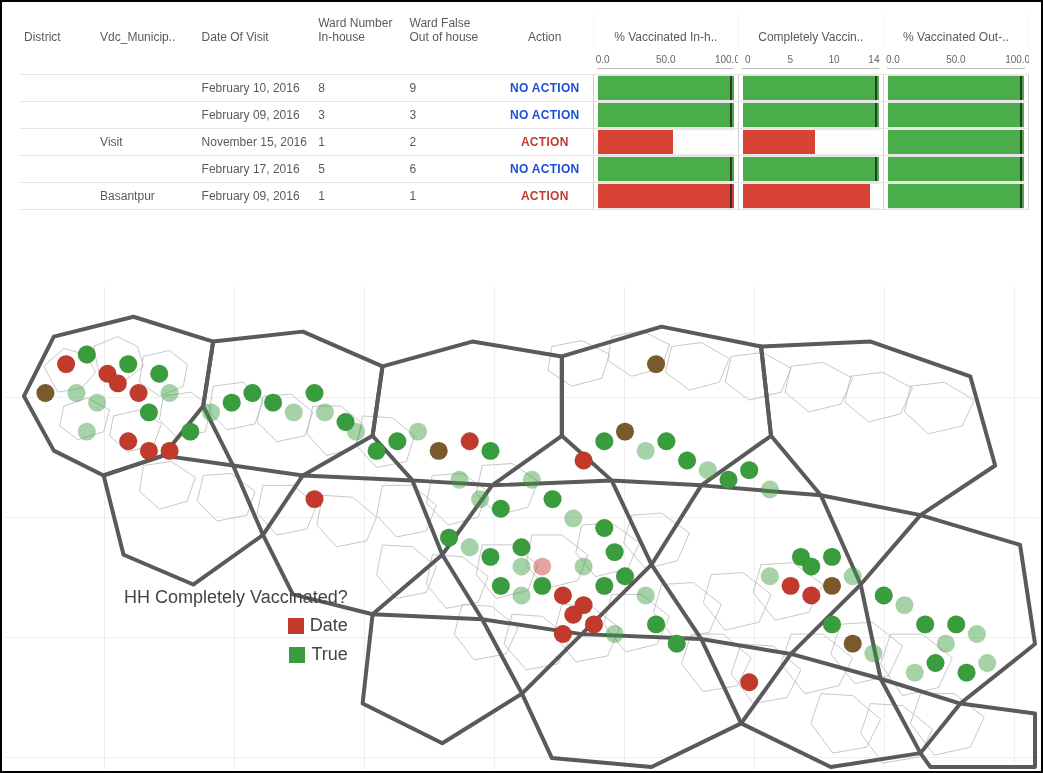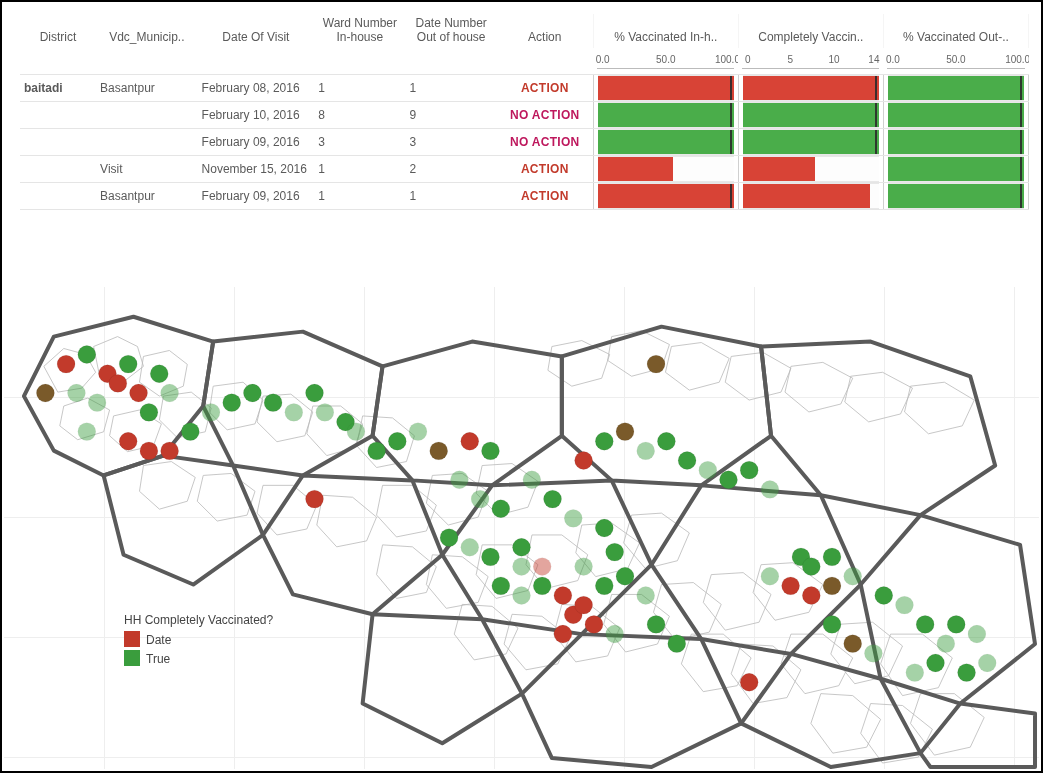--- a/index.html
+++ b/index.html
@@ -24,26 +24,27 @@
     width: 100%;
   }
   table.main {
     border-collapse: collapse;
     width: 100%;
     table-layout: fixed;
   }
   table.main th {
     font-weight: normal;
     color: #5a5a5a;
-    text-align: center;
+    text-align: left;
     vertical-align: bottom;
     padding: 2px 4px 4px 4px;
     font-size: 12px;
   }
   table.main th.chart-head {
+    text-align: center;
     border-left: 1px solid rgba(0,0,0,0.04);
     border-right: 1px solid rgba(0,0,0,0.04);
   }
   .axis-row td {
     padding: 0;
     font-size: 10px;
     color: #666;
   }
   .axis-ticks {
     position: relative;
@@ -67,21 +68,21 @@
   }
   table.main td.text-cell {
     color: #5a5a5a;
   }
   table.main td.action-cell {
     text-align: center;
     font-weight: 600;
     letter-spacing: 0.3px;
   }
   .action-yes { color: #c23a2b; }
-  .action-no  { color: #be185d; }
+  .action-no  { color: #1d4ed8; }
   td.bar-cell {
     padding: 1px 0 1px 0;
     border-left: 1px solid #d0d0d0;
     border-right: 1px solid #d0d0d0;
     border-bottom: 0;
   }
   .bar-wrap {
     position: relative;
     width: 100%;
     height: 24px;
@@ -143,23 +144,24 @@
   }
   .dot-true  { fill: #3a9d3d; }
   .dot-false { fill: #c23a2b; }
   .dot-mix   { fill: #7a5a2a; }
   .dot-faded { opacity: 0.45; }
 
   .legend {
     position: absolute;
     left: 120px;
     bottom: 100px;
-    font-size: 12px;
+    font-size: 18px;
     color: #444;
     line-height: 1.6;
+    text-align: right;
   }
   .legend .swatch {
     display: inline-block;
     width: 16px; height: 16px;
     margin-right: 6px;
     vertical-align: -3px;
   }
   .sw-false { background: #c23a2b; }
   .sw-true  { background: #3a9d3d; }
 
@@ -188,21 +190,21 @@
         <col class="c-bar">
           <col class="c-bar">
           <col class="c-bar">
       </colgroup>
       <thead>
         <tr>
           <th>District</th>
           <th>Vdc_Municip..</th>
           <th>Date Of Visit</th>
           <th>Ward Number In-house</th>
-          <th>Date Number Out of house</th>
+          <th>Ward False Out of house</th>
           <th style="text-align:center">Action</th>
           <th class="chart-head">% Vaccinated In-h..</th>
           <th class="chart-head">Completely Vaccin..</th>
           <th class="chart-head">% Vaccinated Out-..</th>
         </tr>
         <tr class="axis-row">
           <td colspan="6"></td>
           <td>
               <div class="axis-ticks">
             <span style="left:4%">0.0</span>
@@ -222,46 +224,20 @@
               <div class="axis-ticks">
             <span style="left:4%">0.0</span>
             <span style="left:50%">50.0</span>
             <span style="left:95%">100.0</span>
           </div>
             </td>
         </tr>
       </thead>
       <tbody id="tbody">
           <tr>
-            <td class="text-cell district-cell">baitadi</td>
-            <td class="text-cell">Basantpur</td>
-            <td class="text-cell">February 08, 2016</td>
-            <td class="text-cell">1</td>
-            <td class="text-cell">1</td>
-            <td class="action-cell action-yes">ACTION</td>
-            <td class="bar-cell">
-              <div class="bar-wrap">
-                <div class="bar-fill bar-red" style="width: 100%;"></div>
-                <div class="bar-end-tick"></div>
-              </div>
-            </td>
-            <td class="bar-cell">
-              <div class="bar-wrap">
-                <div class="bar-fill bar-red" style="width: 100%;"></div>
-                <div class="bar-end-tick"></div>
-              </div>
-            </td>
-            <td class="bar-cell">
-              <div class="bar-wrap">
-                <div class="bar-fill bar-green" style="width: 100%;"></div>
-                <div class="bar-end-tick"></div>
-              </div>
-            </td>
-          </tr>
-          <tr>
             <td class="text-cell"></td>
             <td class="text-cell"></td>
             <td class="text-cell">February 10, 2016</td>
             <td class="text-cell">8</td>
             <td class="text-cell">9</td>
             <td class="action-cell action-no">NO ACTION</td>
             <td class="bar-cell">
               <div class="bar-wrap">
                 <div class="bar-fill bar-green" style="width: 100%;"></div>
                 <div class="bar-end-tick"></div>
@@ -314,20 +290,46 @@
             <td class="text-cell">2</td>
             <td class="action-cell action-yes">ACTION</td>
             <td class="bar-cell">
               <div class="bar-wrap">
                 <div class="bar-fill bar-red" style="width: 55%;"></div>
               </div>
             </td>
             <td class="bar-cell">
               <div class="bar-wrap">
                 <div class="bar-fill bar-red" style="width: 53.3333%;"></div>
+              </div>
+            </td>
+            <td class="bar-cell">
+              <div class="bar-wrap">
+                <div class="bar-fill bar-green" style="width: 100%;"></div>
+                <div class="bar-end-tick"></div>
+              </div>
+            </td>
+          </tr>
+          <tr>
+            <td class="text-cell"></td>
+            <td class="text-cell"></td>
+            <td class="text-cell">February 17, 2016</td>
+            <td class="text-cell">5</td>
+            <td class="text-cell">6</td>
+            <td class="action-cell action-no">NO ACTION</td>
+            <td class="bar-cell">
+              <div class="bar-wrap">
+                <div class="bar-fill bar-green" style="width: 100%;"></div>
+                <div class="bar-end-tick"></div>
+              </div>
+            </td>
+            <td class="bar-cell">
+              <div class="bar-wrap">
+                <div class="bar-fill bar-green" style="width: 100%;"></div>
+                <div class="bar-end-tick"></div>
               </div>
             </td>
             <td class="bar-cell">
               <div class="bar-wrap">
                 <div class="bar-fill bar-green" style="width: 100%;"></div>
                 <div class="bar-end-tick"></div>
               </div>
             </td>
           </tr>
           <tr>

